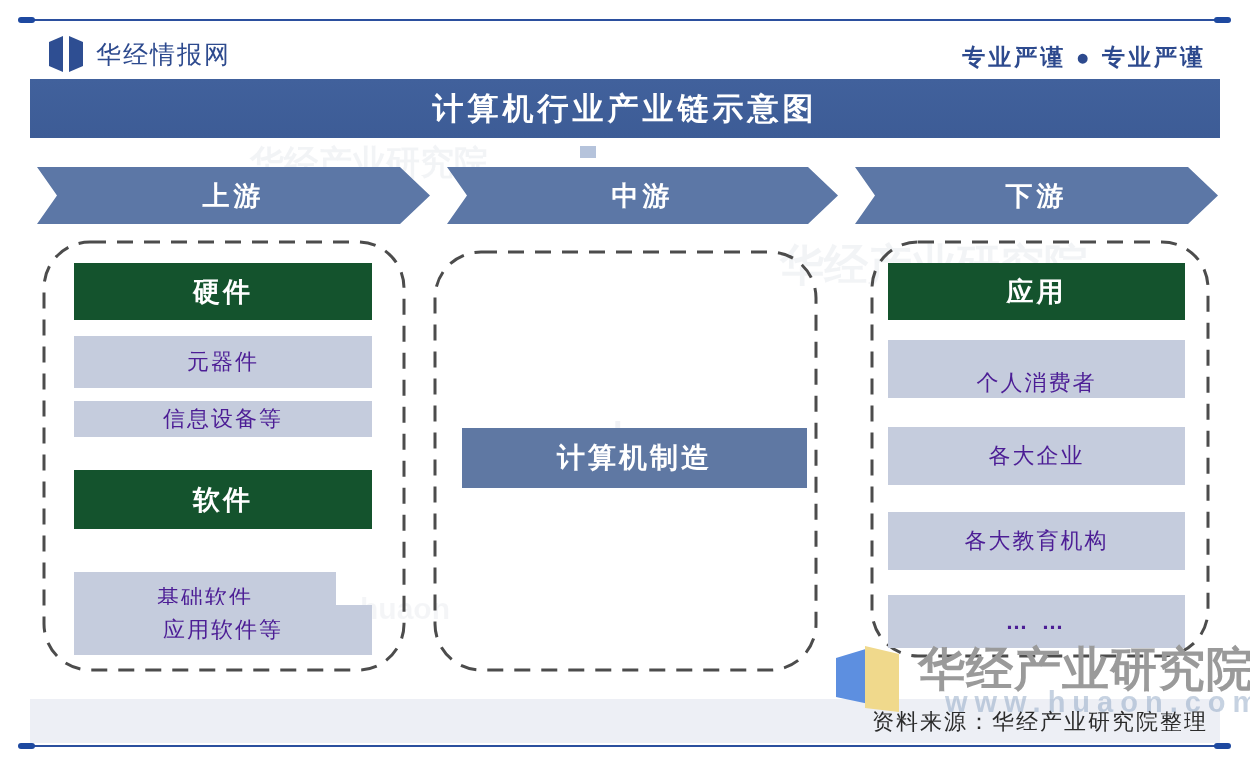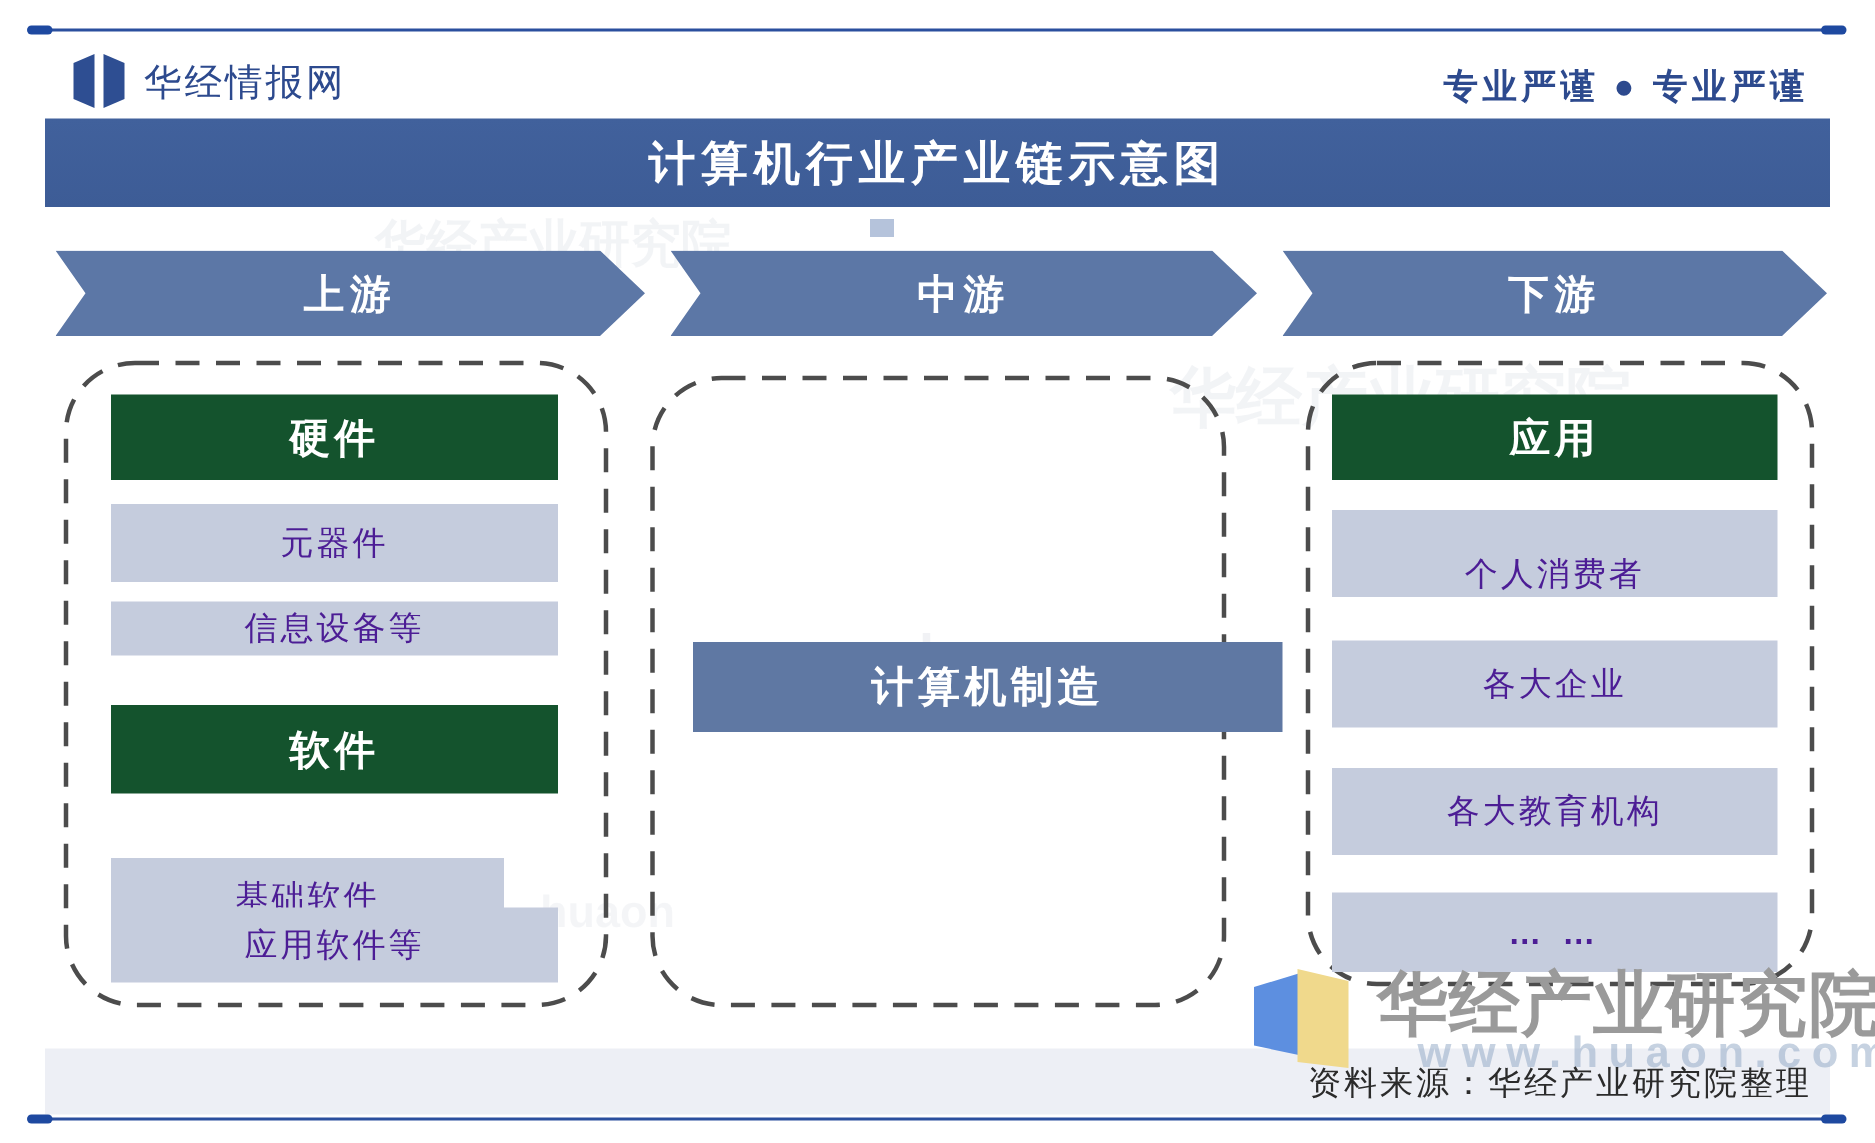--- a/index.html
+++ b/index.html
@@ -106,21 +106,21 @@
 <div class="abs node dark" style="left:74px;top:470px;width:298px;height:59px;">
   <span>软件</span>
 </div>
 <div class="abs node light" style="left:74px;top:572px;width:262px;height:51px;">
   <span>基础软件</span>
 </div>
 <div class="abs node light" style="left:74px;top:605px;width:298px;height:50px;">
   <span>应用软件等</span>
 </div>
 
-<div class="abs node mid" style="left:462px;top:428px;width:393px;height:60px;">
+<div class="abs node mid" style="left:462px;top:428px;width:345px;height:60px;">
   <span>计算机制造</span>
 </div>
 
 <div class="abs node dark" style="left:888px;top:263px;width:297px;height:57px;">
   <span>应用</span>
 </div>
 <div class="abs node light" style="left:888px;top:340px;width:297px;height:58px;align-items:flex-end;">
   <span>个人消费者</span>
 </div>
 <div class="abs node light" style="left:888px;top:427px;width:297px;height:58px;">

